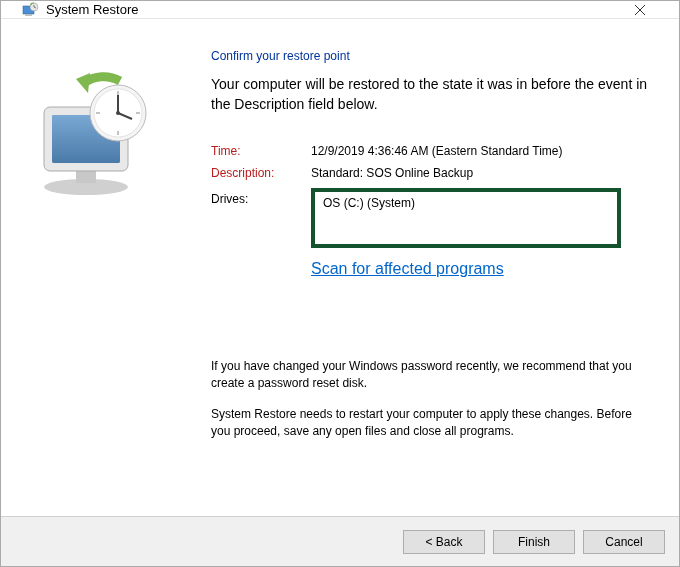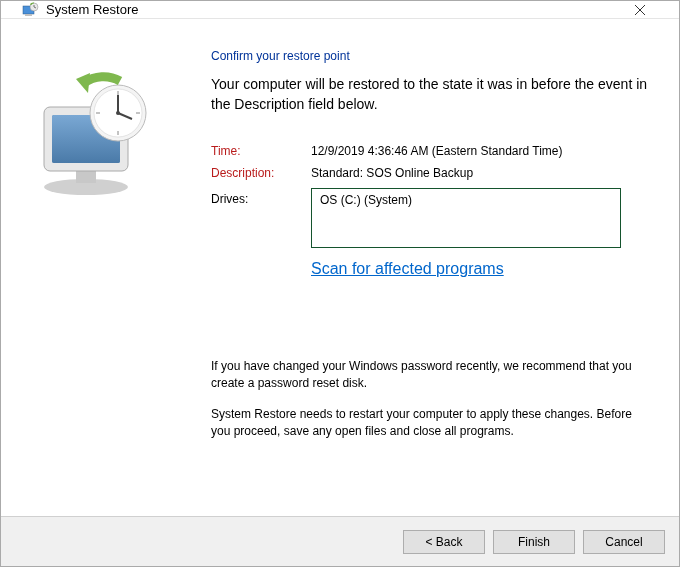--- a/index.html
+++ b/index.html
@@ -107,21 +107,21 @@
       margin-top: 0;
     }
     .drives-label {
       width: 100px;
       font-size: 12px;
       padding-top: 4px;
     }
     .drives-box {
       width: 310px;
       height: 60px;
-      border: 1px solid #14532d;
+      border: 4px solid #14532d;
       padding: 4px 8px;
       font-size: 12px;
       background: #fff;
     }
     .scan-link {
       margin-left: 100px;
       margin-top: 12px;
       font-size: 16px;
     }
     .scan-link a {

